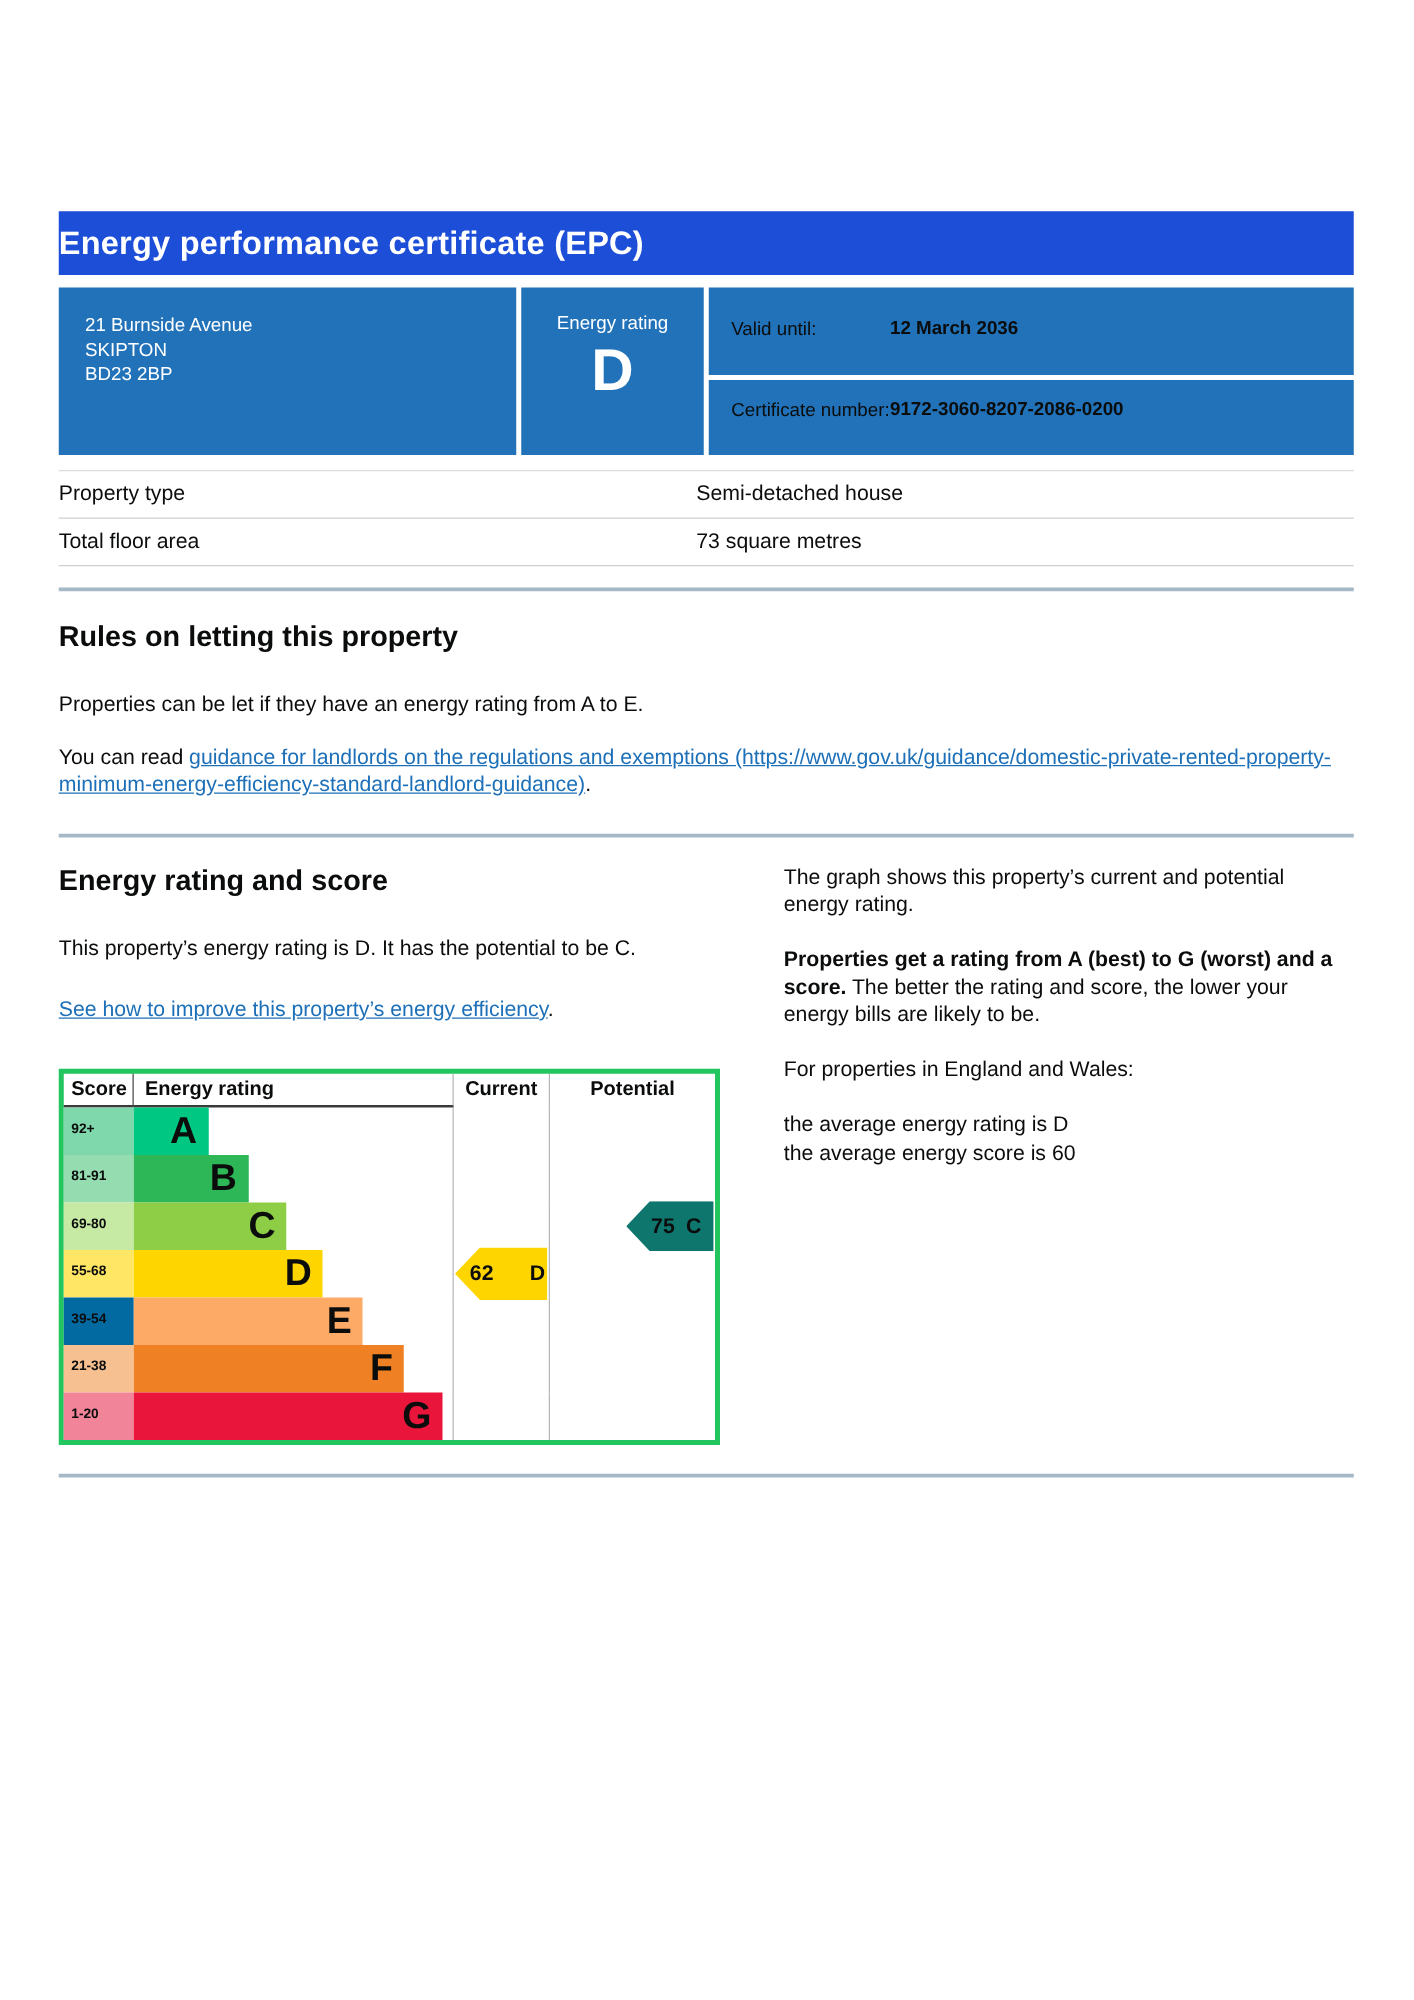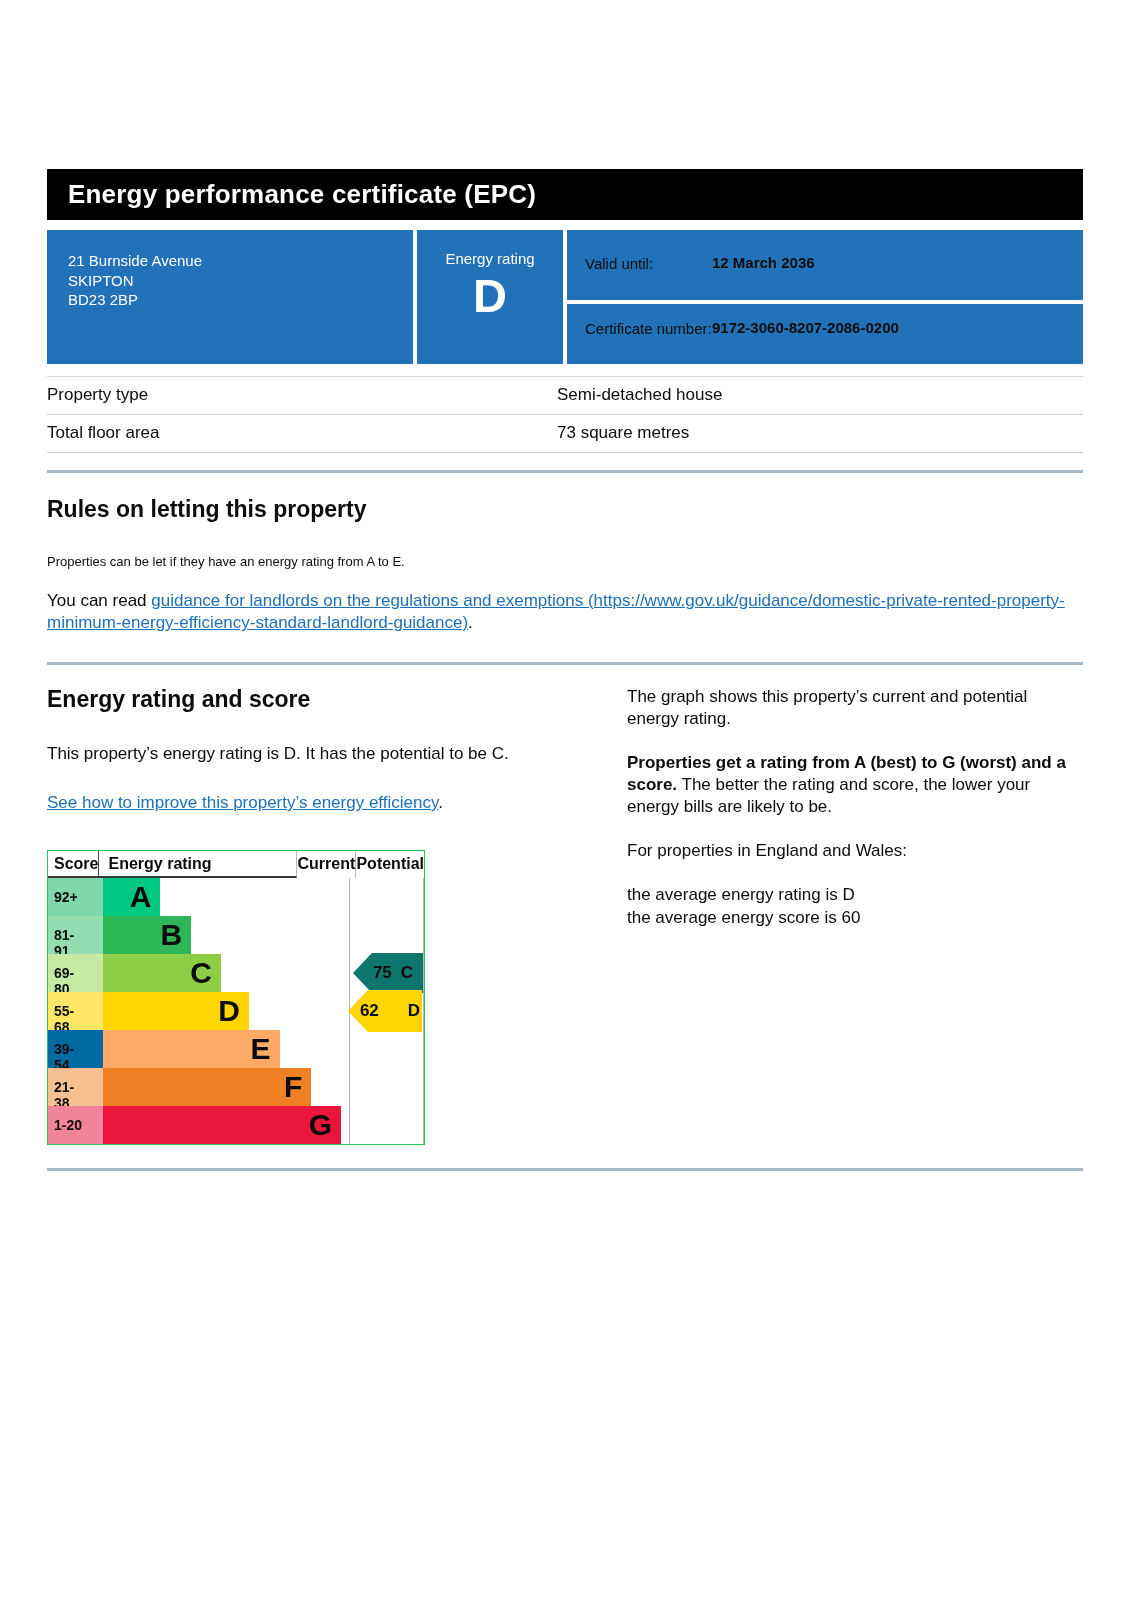--- a/index.html
+++ b/index.html
@@ -6,21 +6,21 @@
   html,body { background:#ffffff; }
   body {
     width:1131px; height:1600px; overflow:hidden;
     font-family:"Liberation Sans", sans-serif;
     color:#0b0c0c;
   }
   .page { position:relative; width:1131px; height:1600px; }
   .content { margin-left:47px; width:1036px; padding-top:169px; }
 
   
-  .banner { background:#000000; height:51px; display:flex; align-items:center; padding-left:21px; }
+  .banner { background:#1d4ed8; height:51px; display:flex; align-items:center; }
   .banner h1 { color:#ffffff; font-size:26px; font-weight:bold; letter-spacing:0.2px; }
 
   
   .summary-row { margin-top:10px; display:flex; gap:4px; height:134px; }
   .summary-row .box { color:#ffffff; }
   .address-box { width:366px; padding:21px 0 0 21px; font-size:15px; line-height:1.3; }
   .rating-box { width:146px; text-align:center; padding-top:20px; }
   .rating-box .rating-label { font-size:15px; }
   .rating-box .rating-letter { font-size:47px; font-weight:bold; line-height:1.1; margin-top:3px; }
   .validity-box { flex:1; display:flex; flex-direction:column; gap:4px; }
@@ -33,44 +33,44 @@
   
   .prop-table { margin-top:12px; border-top:1px solid #dcdcdc; font-size:17px; }
   .prop-row { display:flex; padding:8px 0 9px 0; border-bottom:1px solid #cfcfcf; }
   .prop-row .p-label { width:510px; }
 
   
   .rule { border:none; border-top:3px solid #a4b8c6; margin-top:17px; }
 
   h2 { font-size:23px; font-weight:bold; }
   .rules-section h2 { margin-top:23px; }
-  .rules-section .p1 { margin-top:31px; font-size:13px; }
+  .rules-section .p1 { margin-top:31px; font-size:17px; }
   .rules-section .p2 { margin-top:21px; font-size:17px; line-height:1.32; }
   a.link { color:#1d70b8; text-decoration:underline; }
   .rule2 { margin-top:27px; }
 
   
   .columns { display:flex; margin-top:21px; }
   .col-left { width:473px; margin-right:71px; }
   .col-left .p1 { margin-top:30px; font-size:17px; line-height:1.3; width:480px; }
   .col-left .improve { margin-top:28px; font-size:17px; }
   .col-right { flex:1; font-size:17px; line-height:1.3;margin-left:36px; }
   .col-right p { margin-bottom:22px; }
   .col-right .b { font-weight:bold; }
 
   
-  .epc-table { margin-top:37px; width:378px; border:1px solid #22c55e; }
+  .epc-table { margin-top:37px; width:529px; border:4px solid #22c55e; }
   .epc-header { display:flex; height:27px; font-size:16px; font-weight:bold; }
   .h-score { width:56px; padding:4px 0 0 6px; border-right:1px solid #4a4a4a; border-bottom:2px solid #3a3a3a; }
   .h-rating { width:256px; padding:4px 0 0 9px; border-right:1px solid #b7b7b7; border-bottom:2px solid #3a3a3a; }
   .h-current { width:77px; text-align:center; padding-top:4px; border-right:1px solid #b7b7b7; }
   .h-potential { flex:1; text-align:center; padding-top:4px; }
 
   .epc-row { display:flex; height:38px; }
-  .score-cell { width:56px; font-size:14px; font-weight:bold; padding:11px 16px 0 6px; }
+  .score-cell { width:56px; font-size:11px; font-weight:bold; padding:11px 16px 0 6px; }
   .rating-cell { width:256px; border-right:1px solid #b7b7b7; }
   .band-bar { height:100%; display:flex; align-items:center; justify-content:flex-end;
               padding-right:9px; font-size:30px; font-weight:bold; color:#0b0c0c; }
   .current-cell { width:77px; border-right:1px solid #b7b7b7; position:relative; }
   .potential-cell { flex:1; position:relative; }
 
   .arrow { position:absolute; top:50%; transform:translateY(-50%); right:1px; z-index:2;
            display:flex; align-items:center; justify-content:center;
            font-size:17px; font-weight:bold; color:#0b0c0c;
            clip-path:polygon(0 50%, 27% 0, 100% 0, 100% 100%, 27% 100%);

